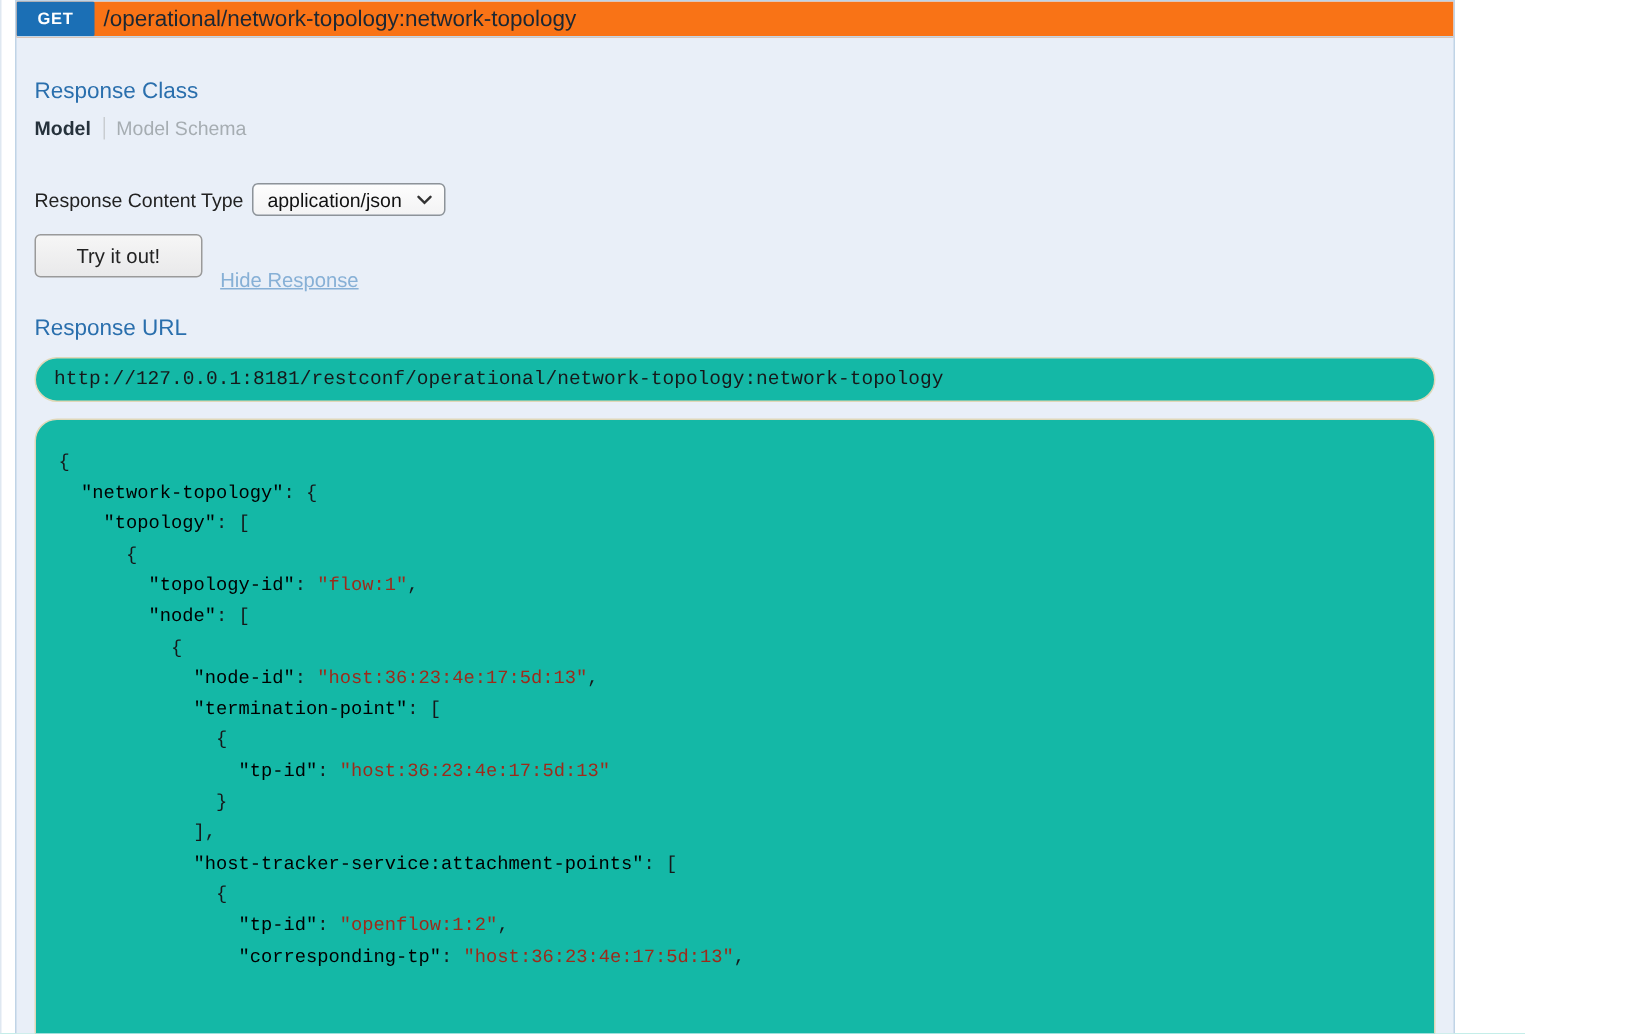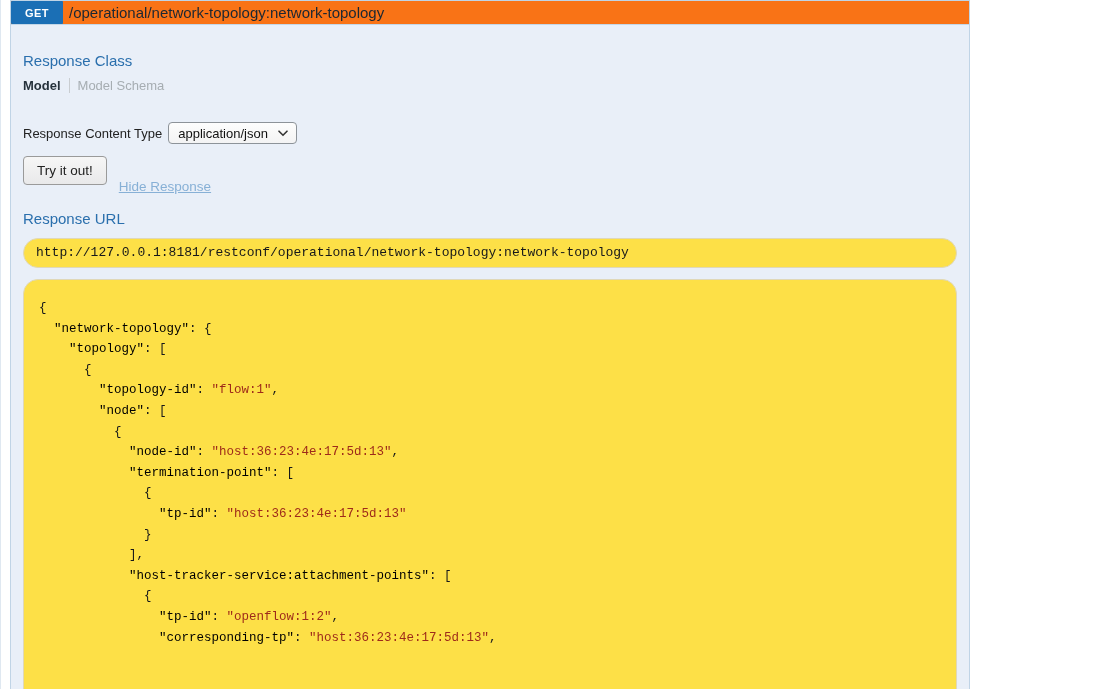--- a/index.html
+++ b/index.html
@@ -105,33 +105,33 @@
     display: flex;
     align-items: center;
   }
   .try-btn {
     font-family: "Liberation Sans", sans-serif;
     font-size: 13.5px;
     color: #222222;
     background: linear-gradient(#f6f6f6, #e9e9ea);
     border: 1px solid #9a9a9a;
     border-radius: 4px;
-    padding: 6px 13px;
+    padding: 6px 27px;
     cursor: pointer;
   }
   .hide-response-link {
     margin-left: 12px;
     font-size: 13.5px;
     color: #87b0d6;
     text-decoration: underline;
     cursor: pointer;
     margin-top: 32px;
   }
   pre.code-box {
-    background: #fde047;
+    background: #14b8a6;
     border: 1px solid #e0d8b8;
     border-radius: 15px;
     font-family: "Liberation Mono", "DejaVu Sans Mono", monospace;
     color: #16181a;
   }
   .request-url-box {
     margin-top: 11px;
     height: 30px;
     font-size: 13px;
     line-height: 28px;

